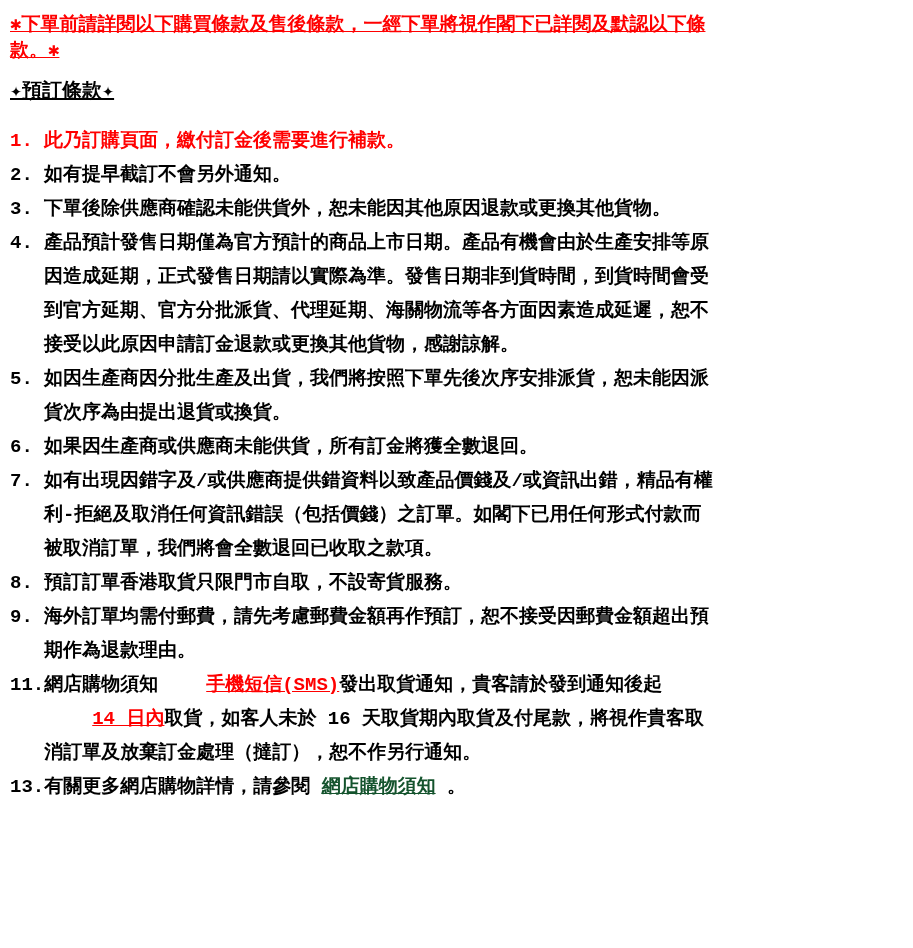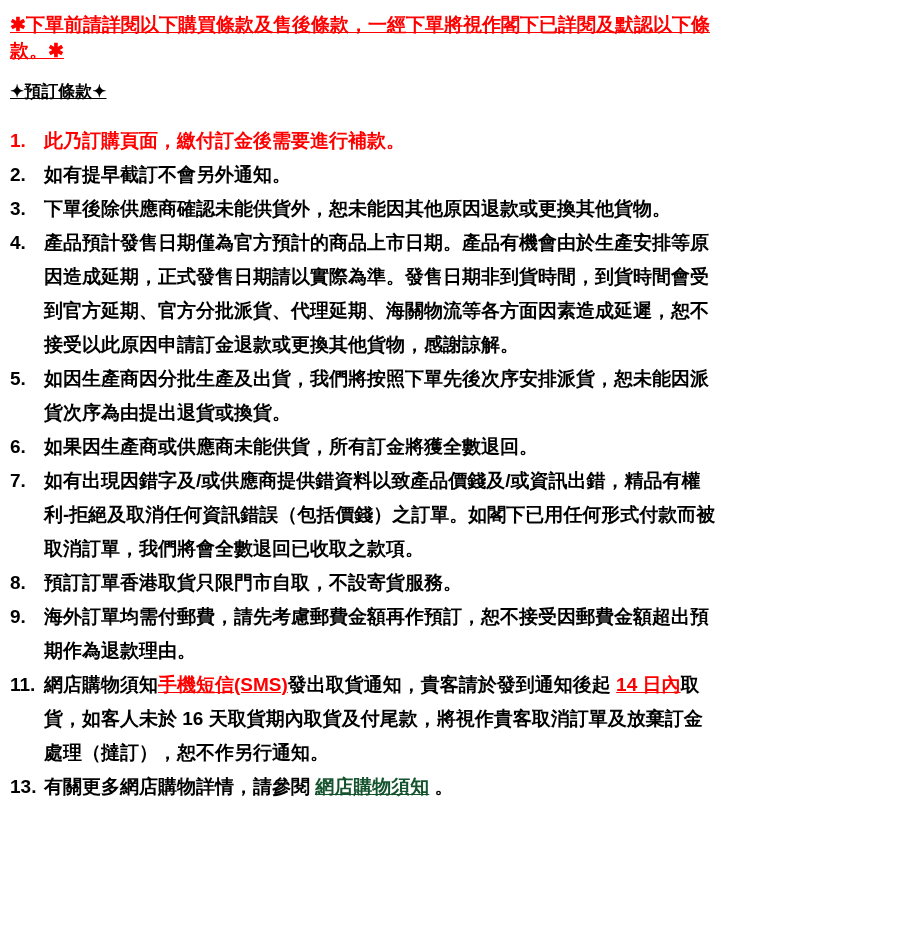--- a/index.html
+++ b/index.html
@@ -6,35 +6,35 @@
     margin: 0;
     padding: 0;
     background: #ffffff;
   }
   .page {
     width: 730px;
     min-height: 948px;
     box-sizing: border-box;
     padding: 12px 10px 10px 10px;
     background: #ffffff;
-    font-family: Liberation Sans, sans-serif;
+    font-family: Liberation Mono, monospace;
     color: #000000;
   }
   .title {
     color: #ff0000;
     font-weight: bold;
     font-size: 19px;
     line-height: 26px;
     text-decoration: underline;
     margin-bottom: 16px;
   }
   .section-heading {
     color: #000000;
     font-weight: bold;
-    font-size: 17px;
+    font-size: 20px;
     line-height: 24px;
     text-decoration: underline;
     margin-bottom: 20px;
     display: inline-block;
   }
   .terms {
     display: block;
   }
   .term {
     display: flex;
@@ -52,20 +52,21 @@
     flex: 1 1 auto;
     min-width: 0;
   }
   .term.red,
   .term.red .num {
     color: #ff0000;
   }
   .seg-red-underline {
     color: #ff0000;
     text-decoration: underline;
+    margin-left: 48px;
   }
   .seg-link {
     color: #14532d;
     text-decoration: underline;
     cursor: pointer;
   }
 </style>
 </head>
 <body>
 

